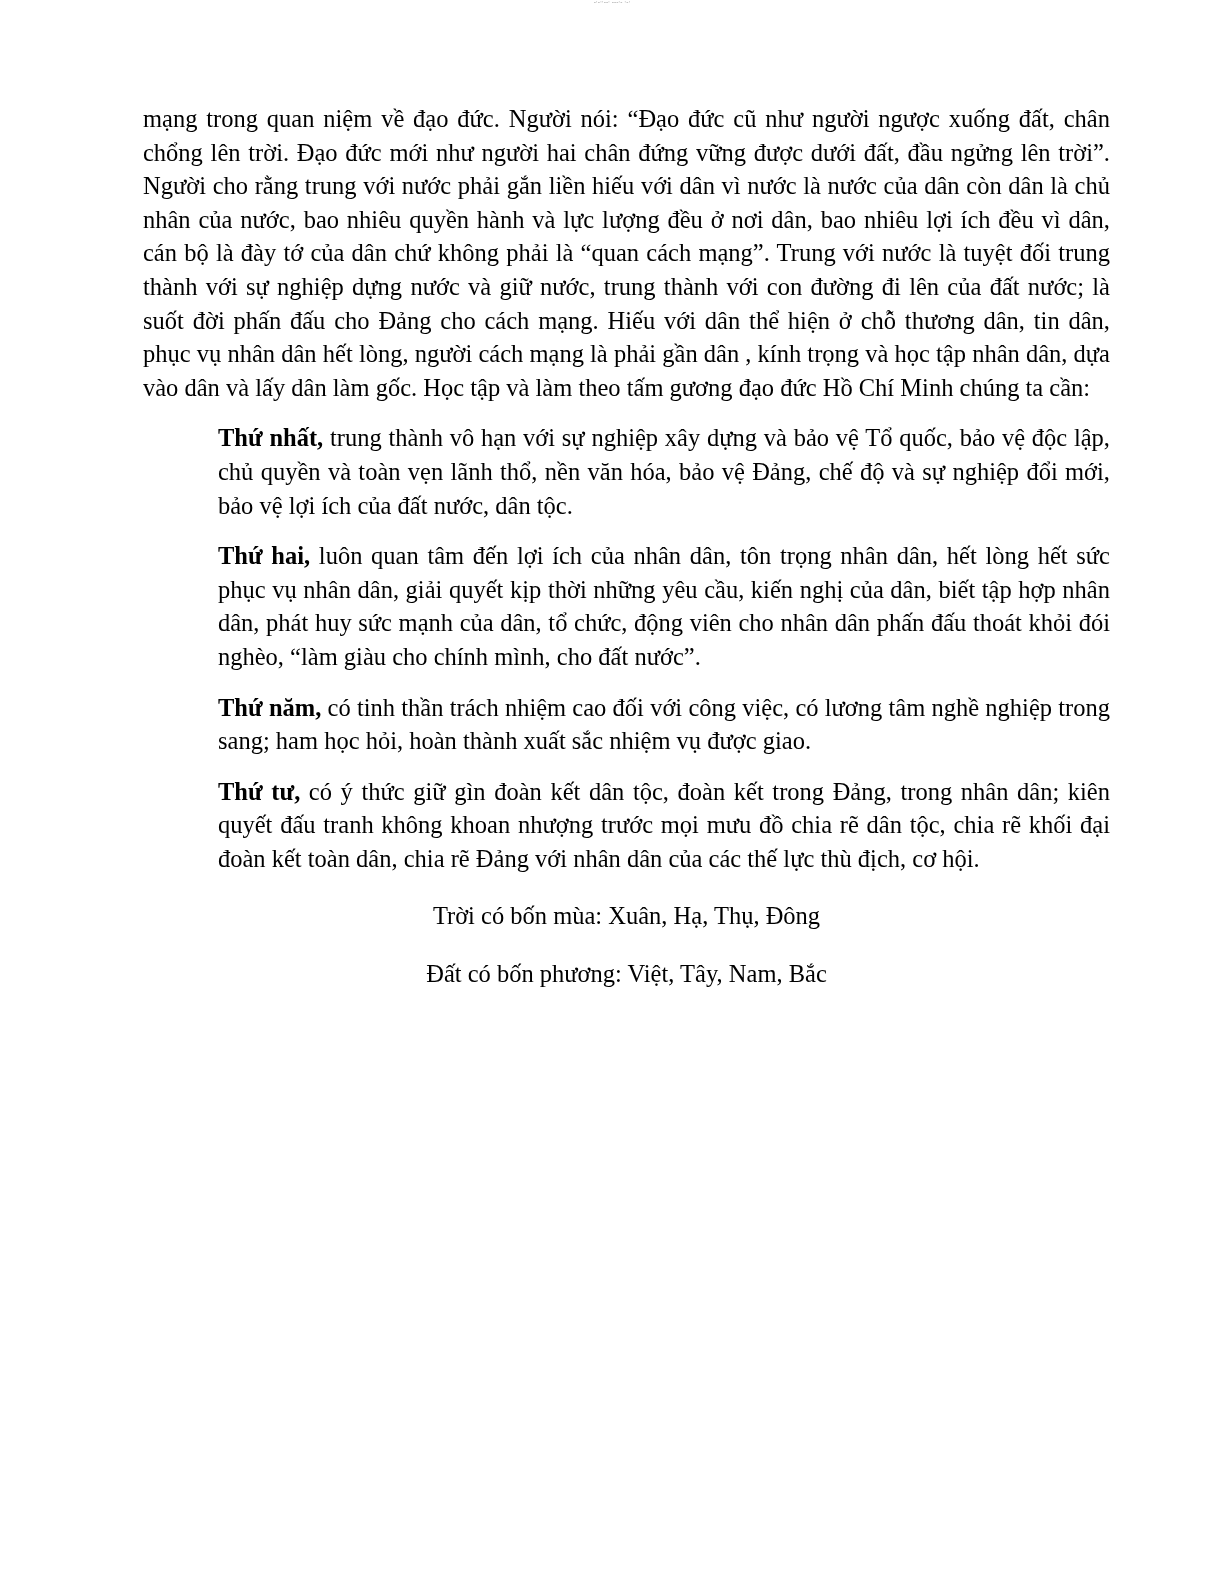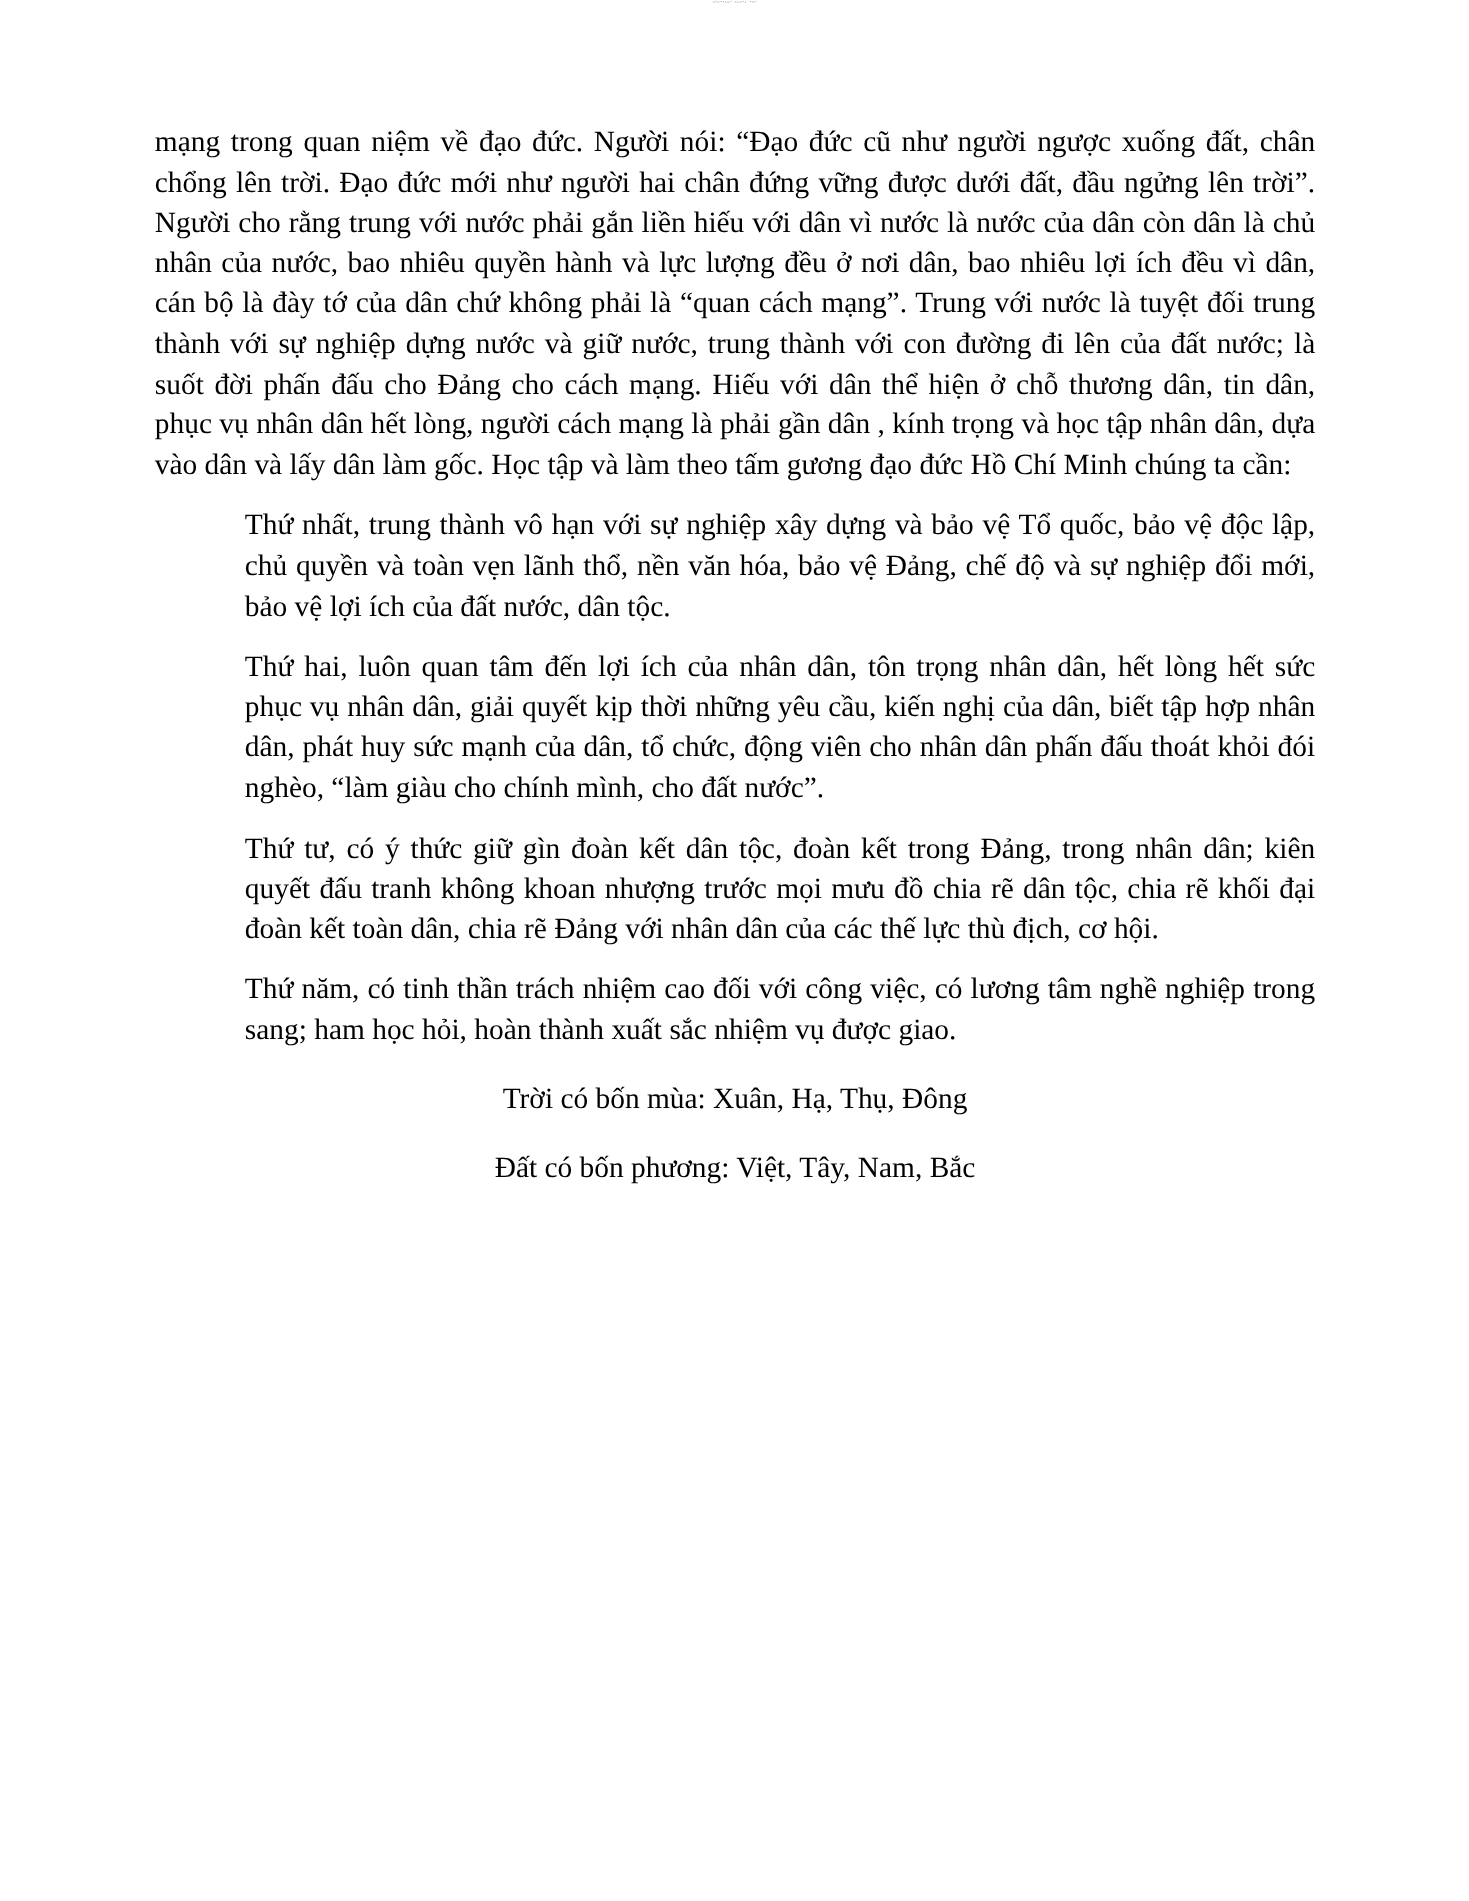--- a/index.html
+++ b/index.html
@@ -23,21 +23,21 @@
     font-family: "DejaVu Sans", sans-serif;
     font-size: 6px;
     line-height: 7px;
     color: #8a8a8a;
     letter-spacing: 0px;
     white-space: nowrap;
   }
   .doc {
     position: absolute;
     top: 102px;
-    left: 129px;
+    left: 143px;
     width: 967px;
   }
   .doc p {
     margin: 17px 0 0 0;
     font-size: 24.5px;
     line-height: 33.6px;
     text-align: justify;
   }
   .doc p:first-of-type {
     margin-top: 0;
@@ -48,40 +48,40 @@
   }
   .p-indent {
     text-indent: 85px;
   }
   .p-center {
     text-align: center !important;
     margin-top: 24px !important;
     font-family: Liberation Serif, serif;
   }
   .lead {
-    font-weight: normal;
+    font-weight: bold;
   }
 </style>
 </head>
 <body>
 
 <div class="top-artifact">-·-··--· ---·- ·-·</div>
 
 <div class="doc">
 
   <p class="p-body"><span>mạng trong quan niệm về đạo đức. Người nói: “Đạo đức cũ như người ngược xuống đất, chân chổng lên trời. Đạo đức mới như người hai chân đứng vững được dưới đất, đầu ngửng lên trời”. Người cho rằng trung với nước phải gắn liền hiếu với dân vì nước là nước của dân còn dân là chủ nhân của nước, bao nhiêu quyền hành và lực lượng đều ở nơi dân, bao nhiêu lợi ích đều vì dân, cán bộ là đày tớ của dân chứ không phải là “quan cách mạng”. Trung với nước là tuyệt đối trung thành với sự nghiệp dựng nước và giữ nước, trung thành với con đường đi lên của đất nước; là suốt đời phấn đấu cho Đảng cho cách mạng. Hiếu với dân thể hiện ở chỗ thương dân, tin dân, phục vụ nhân dân hết lòng, người cách mạng là phải gần dân , kính trọng và học tập nhân dân, dựa vào dân và lấy dân làm gốc. Học tập và làm theo tấm gương đạo đức Hồ Chí Minh chúng ta cần:</span></p>
 
   <p class="p-block"><span class="lead">Thứ nhất,</span><span> trung thành vô hạn với sự nghiệp xây dựng và bảo vệ Tổ quốc, bảo vệ độc lập, chủ quyền và toàn vẹn lãnh thổ, nền văn hóa, bảo vệ Đảng, chế độ và sự nghiệp đổi mới, bảo vệ lợi ích của đất nước, dân tộc.</span></p>
 
   <p class="p-block"><span class="lead">Thứ hai,</span><span> luôn quan tâm đến lợi ích của nhân dân, tôn trọng nhân dân, hết lòng hết sức phục vụ nhân dân, giải quyết kịp thời những yêu cầu, kiến nghị của dân, biết tập hợp nhân dân, phát huy sức mạnh của dân, tổ chức, động viên cho nhân dân phấn đấu thoát khỏi đói nghèo, “làm giàu cho chính mình, cho đất nước”.</span></p>
 
 
+  <p class="p-block"><span class="lead">Thứ năm,</span><span> có tinh thần trách nhiệm cao đối với công việc, có lương tâm nghề nghiệp trong sang; ham học hỏi, hoàn thành xuất sắc nhiệm vụ được giao.</span></p>
+
   <p class="p-block"><span class="lead">Thứ tư,</span><span> có ý thức giữ gìn đoàn kết dân tộc, đoàn kết trong Đảng, trong nhân dân; kiên quyết đấu tranh không khoan nhượng trước mọi mưu đồ chia rẽ dân tộc, chia rẽ khối đại đoàn kết toàn dân, chia rẽ Đảng với nhân dân của các thế lực thù địch, cơ hội.</span></p>
-
-  <p class="p-block"><span class="lead">Thứ năm,</span><span> có tinh thần trách nhiệm cao đối với công việc, có lương tâm nghề nghiệp trong sang; ham học hỏi, hoàn thành xuất sắc nhiệm vụ được giao.</span></p>
 
 
 
 
   <p class="p-center"><span>Trời có bốn mùa: Xuân, Hạ, Thụ, Đông</span></p>
 
   <p class="p-center"><span>Đất có bốn phương: Việt, Tây, Nam, Bắc</span></p>
 
 </div>
 

